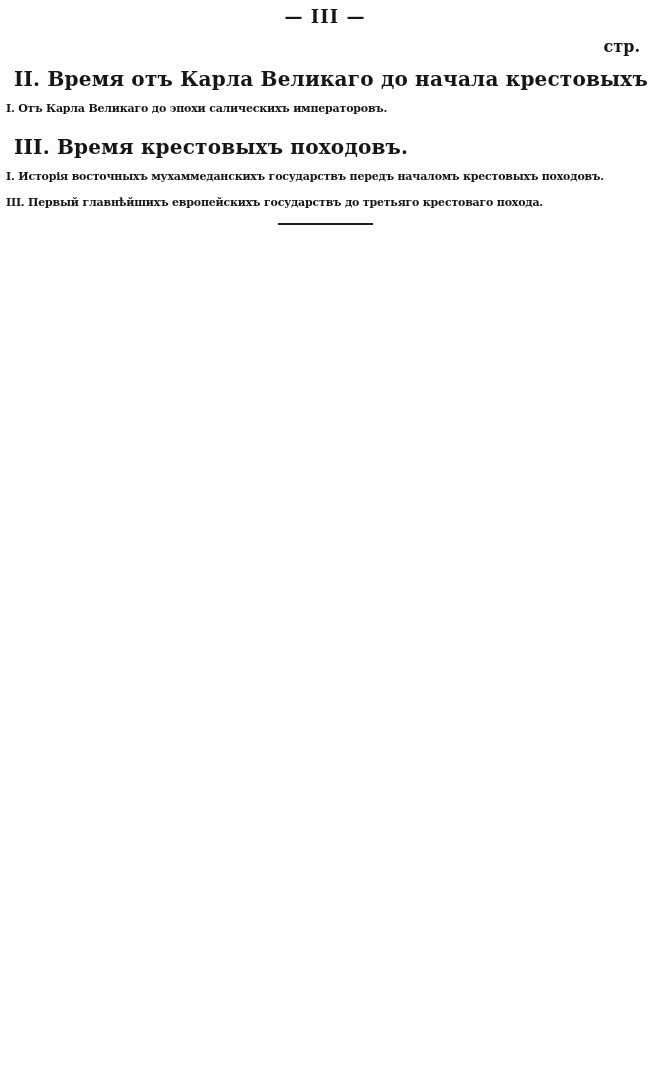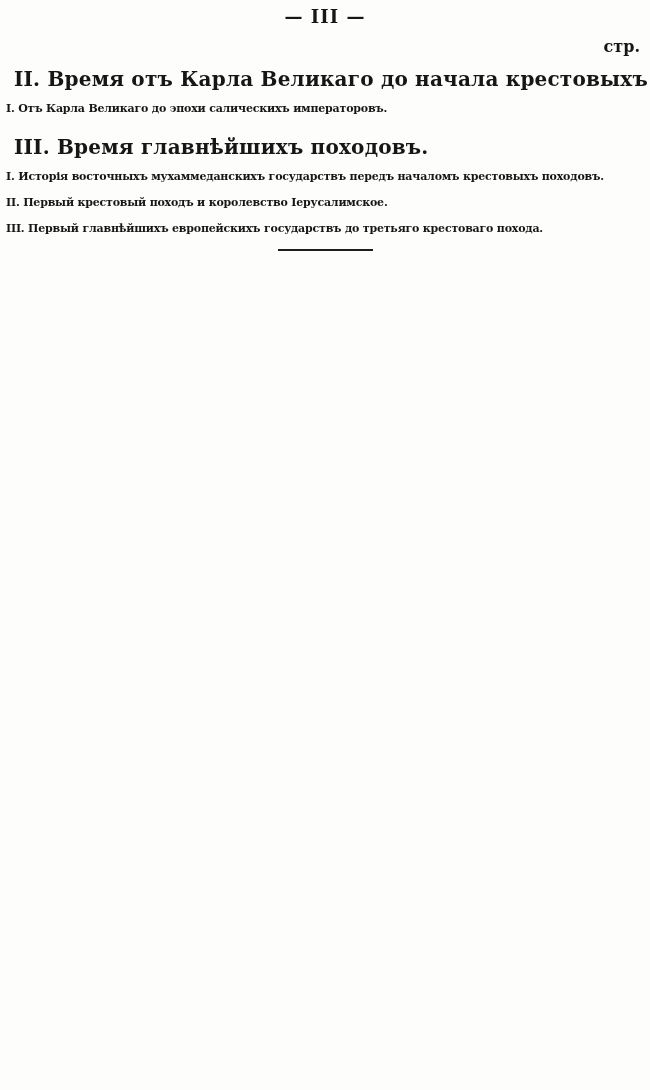--- a/index.html
+++ b/index.html
@@ -53,18 +53,17 @@
   }
 </style>
 </head>
 <body>
 
 <div class="page-head">— III —</div>
 <div class="col-head">стр.</div>
 <div id="toc">
     <div class="h1">II. Время отъ Карла Великаго до начала крестовыхъ походовъ.</div>
     <div class="h2">I. Отъ Карла Великаго до эпохи салическихъ императоровъ.</div>
-    <div class="h1 big-gap">III. Время главнѣйшихъ походовъ.</div>
+    <div class="h1 big-gap">III. Время крестовыхъ походовъ.</div>
     <div class="h2">I. Исторія восточныхъ мухаммеданскихъ государствъ передъ началомъ крестовыхъ походовъ.</div>
-    <div class="h2">II. Первый крестовый походъ и королевство Іерусалимское.</div>
     <div class="h2">III. Первый главнѣйшихъ европейскихъ государствъ до третьяго крестоваго похода.</div>
     <div class="end-rule"></div>
   </div>
 
 </body></html>

